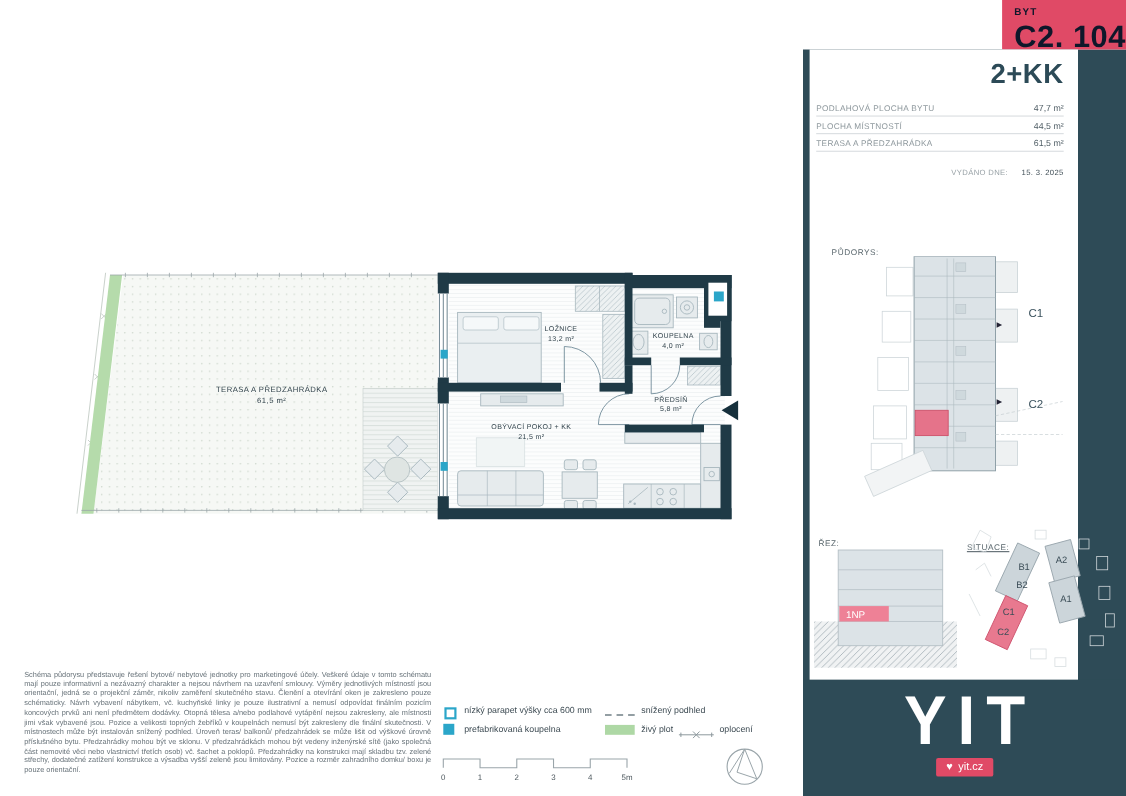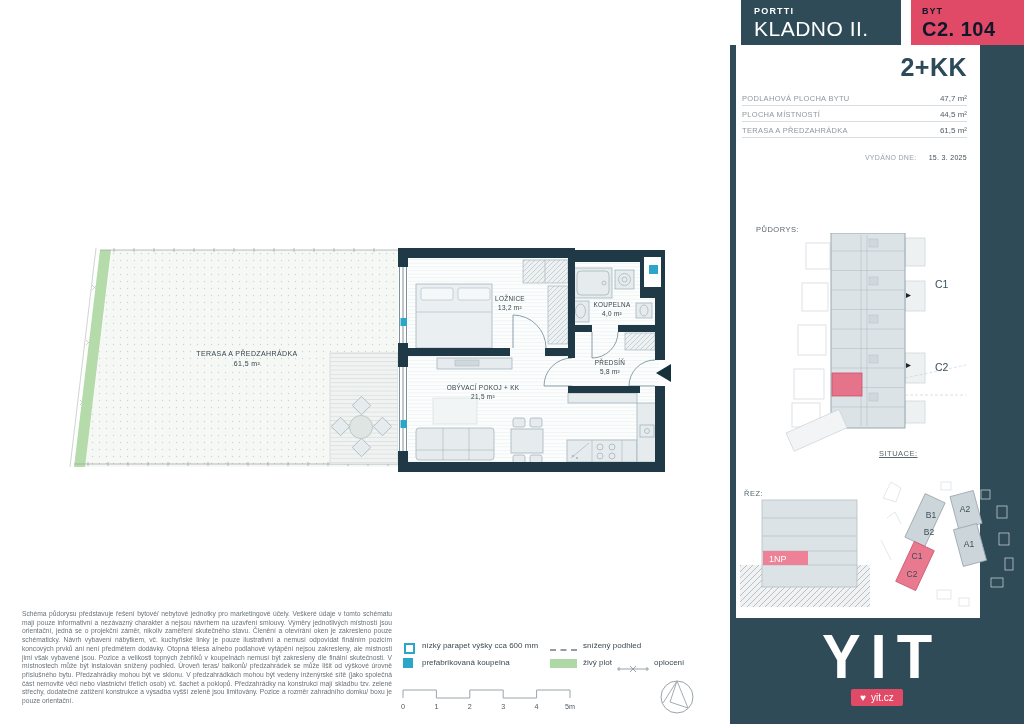--- a/index.html
+++ b/index.html
@@ -33,34 +33,34 @@
   
   #sidebar{position:absolute;left:724px;top:0;width:300px;height:724px;background:#fff;}
   #side-panel{position:absolute;left:6px;top:45px;width:294px;height:679px;background:#2e4b57;}
   #hdr-teal{position:absolute;left:17px;top:0;width:160px;height:45px;background:#2e4b57;color:#fff;
             padding:6px 0 0 13px;box-sizing:border-box;}
   #hdr-teal .brand{font-size:9px;font-weight:bold;letter-spacing:1.2px;}
   #hdr-teal .project{font-size:21px;font-weight:400;letter-spacing:0.5px;margin-top:1px;}
   #hdr-pink{position:absolute;left:187px;top:0;width:113px;height:45px;background:#e04a66;color:#0f172a;
             padding:6px 0 0 11px;box-sizing:border-box;}
   #hdr-pink .byt{font-size:9px;font-weight:bold;letter-spacing:1px;}
-  #hdr-pink .unit{font-size:20px;font-weight:bold;margin-top:2px;letter-spacing:0.5px;}
+  #hdr-pink .unit{font-size:28px;font-weight:bold;margin-top:2px;letter-spacing:0.5px;}
   #card{position:absolute;left:12px;top:45px;width:244px;height:573px;background:#fff;}
   .dispo{margin:8px 13px 0 0;text-align:right;font-size:25px;font-weight:bold;color:#2c4a57;letter-spacing:0.5px;}
   #area-table{margin:8px 13px 0 6px;}
   .arow{display:flex;justify-content:space-between;align-items:flex-end;
         border-bottom:1px solid #d9dde0;padding:4px 0 2px;}
   .arow .al{font-size:7.5px;color:#8e989d;letter-spacing:0.3px;}
   .arow .av{font-size:8px;color:#505e66;}
   #issued{margin:16px 13px 0 0;text-align:right;font-size:7px;color:#98a1a6;letter-spacing:0.3px;}
   #issued .idate{color:#414f57;margin-left:10px;}
   .seclab{position:absolute;font-size:7.5px;color:#5a676d;letter-spacing:0.5px;}
   #lab-pudorys{left:20px;top:180px;}
   #lab-rez{left:8px;top:424px;margin-top:20px;}
-  #lab-situace{left:143px;top:404px;text-decoration:underline;}
+  #lab-situace{left:143px;top:448px;text-decoration:underline;}
   #ov-svg{position:absolute;left:10px;top:188px;}
   #sec-svg{position:absolute;left:2px;top:433px;}
   #sit-svg{position:absolute;left:143px;top:433px;}
   .minilab{font-size:10.5px;fill:#3b525e;}
   .sitlab{font-size:8.5px;fill:#3b4d57;text-anchor:middle;}
   #footer{position:absolute;left:6px;top:618px;width:294px;height:106px;background:#2e4b57;}
   .yit-logo{margin-top:4px;text-align:center;color:#fff;font-size:58px;font-weight:bold;
             letter-spacing:10px;padding-left:10px;transform:scaleY(1.08);}
   .yit-badge{display:flex;align-items:center;gap:5px;width:fit-content;margin:0 auto;
              background:#e04a66;color:#fff;font-size:10px;padding:3px 9px;border-radius:2px;}
@@ -256,24 +256,20 @@
         <line x1="0" y1="5" x2="32" y2="5" stroke="#8d989d" stroke-width="0.9"></line>
         <path d="M2,3 V7 M30,3 V7 M13,2 L19,8 M13,8 L19,2" stroke="#8d989d" stroke-width="0.9" fill="none"></path>
       </svg>
     </span>
     <span class="lab" style="left:254px;top:19px;">oplocení</span>
   </div>
 
   <div id="sidebar">
     <div id="side-panel"></div>
 
-    <div id="hdr-teal">
-      <div class="brand">PORTTI</div>
-      <div class="project">KLADNO II.</div>
-    </div>
     <div id="hdr-pink">
       <div class="byt">BYT</div>
       <div class="unit">C2. 104</div>
     </div>
 
     <div id="card">
       <div class="dispo">2+KK</div>
 
       <div id="area-table">
         <div class="arow">

